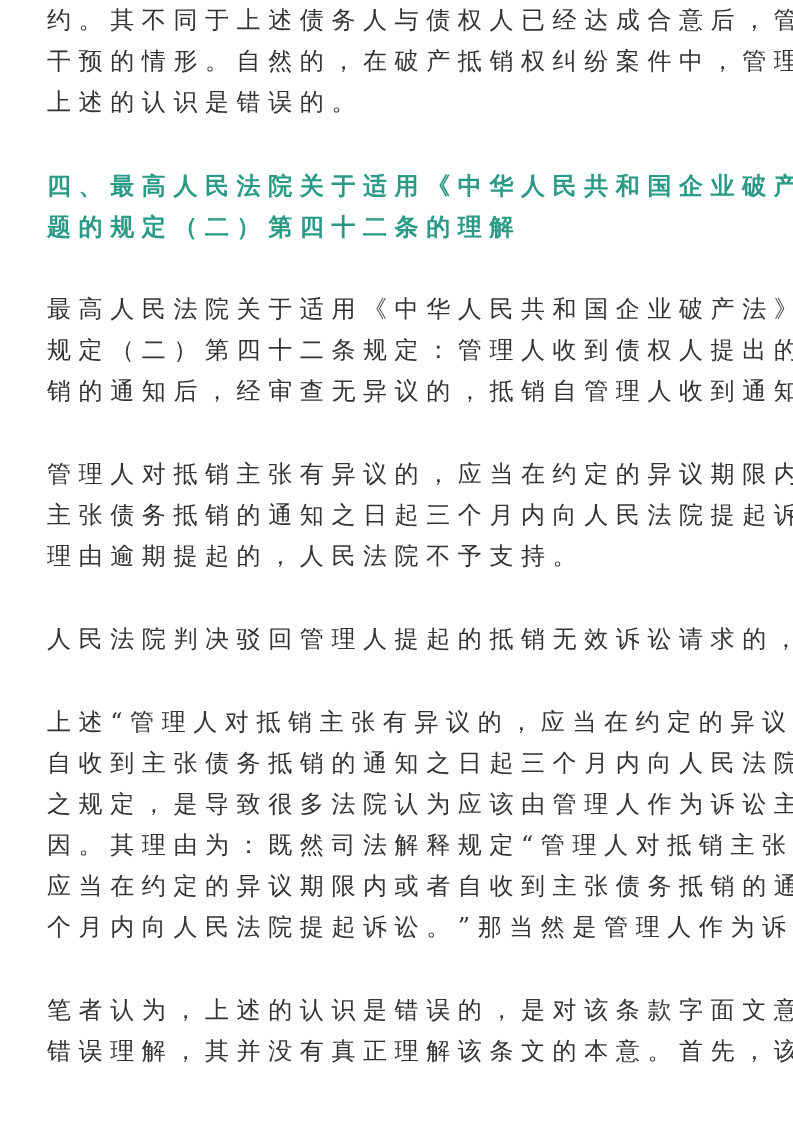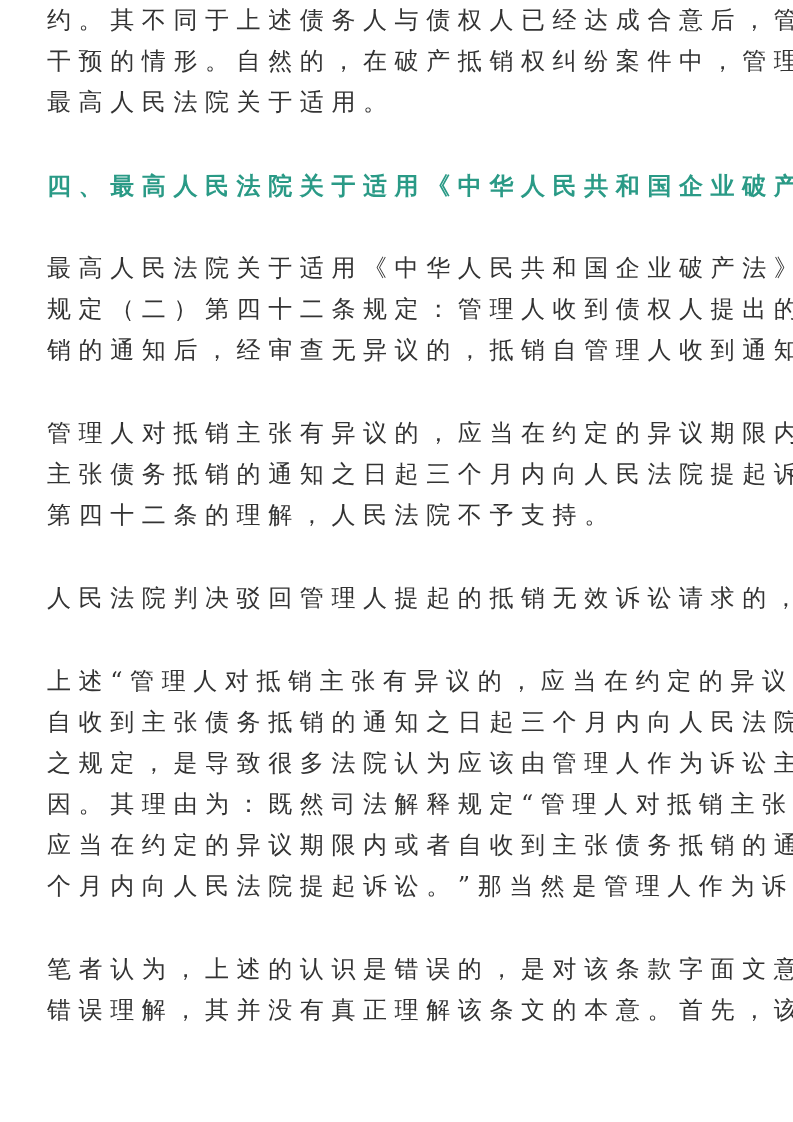--- a/index.html
+++ b/index.html
@@ -42,40 +42,41 @@
     }
   </style>
 </head>
 <body>
 
 <div class="page">
 
   <div class="para">
     <span class="line">约。其不同于上述债务人与债权人已经达成合意后，管理人再出面</span>
     <span class="line">干预的情形。自然的，在破产抵销权纠纷案件中，管理人也就不能</span>
-    <span class="line">最高人民法院关于适用。</span>
+    <span class="line">上述的认识是错误的。</span>
   </div>
   <div class="para-gap"></div>
 
   <div class="para heading">
     <span class="line">四、最高人民法院关于适用《中华人民共和国企业破产法》若干问</span>
+    <span class="line">题的规定（二）第四十二条的理解</span>
   </div>
   <div class="para-gap"></div>
 
   <div class="para">
     <span class="line">最高人民法院关于适用《中华人民共和国企业破产法》若干问题的</span>
     <span class="line">规定（二）第四十二条规定：管理人收到债权人提出的主张债务抵</span>
     <span class="line">销的通知后，经审查无异议的，抵销自管理人收到通知之日起生效。</span>
   </div>
   <div class="para-gap"></div>
 
   <div class="para">
     <span class="line">管理人对抵销主张有异议的，应当在约定的异议期限内或者自收到</span>
     <span class="line">主张债务抵销的通知之日起三个月内向人民法院提起诉讼。无正当</span>
-    <span class="line">第四十二条的理解，人民法院不予支持。</span>
+    <span class="line">理由逾期提起的，人民法院不予支持。</span>
   </div>
   <div class="para-gap"></div>
 
   <div class="para">
     <span class="line">人民法院判决驳回管理人提起的抵销无效诉讼请求的，该抵销自管</span>
   </div>
   <div class="para-gap"></div>
 
   <div class="para">
     <span class="line">上述“管理人对抵销主张有异议的，应当在约定的异议期限内或者</span>

